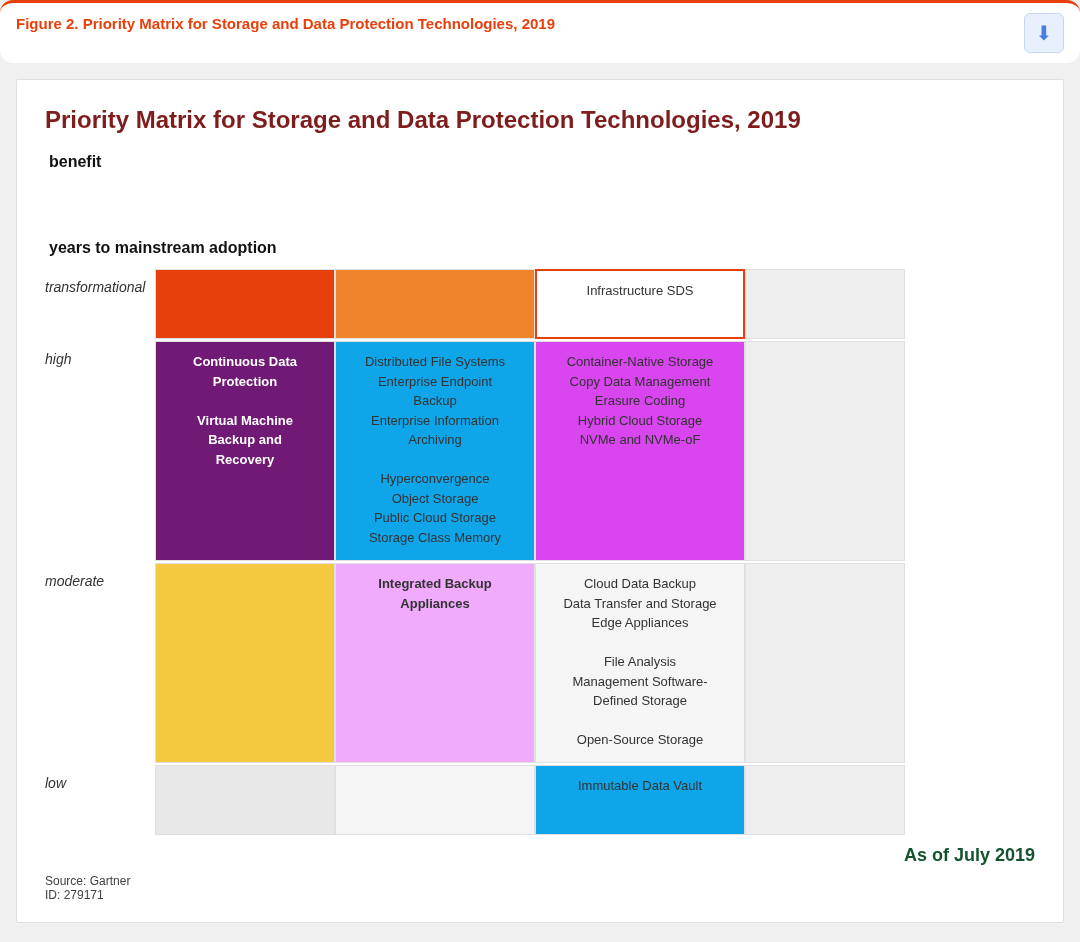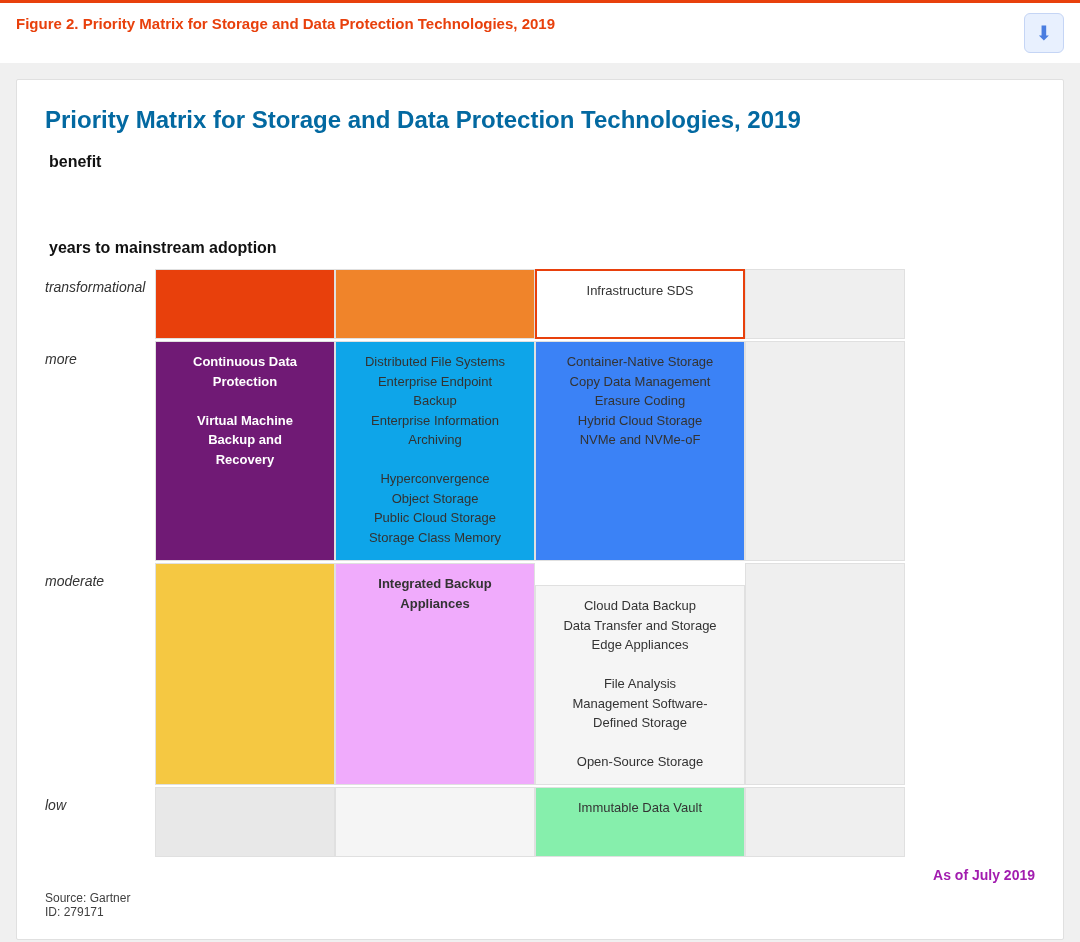--- a/index.html
+++ b/index.html
@@ -9,20 +9,21 @@
       width: 1080px;
       min-height: 942px;
     }
     .top-bar {
       background: #fff;
       border-top: 3px solid #e8400c;
       padding: 10px 16px;
       display: flex;
       justify-content: space-between;
       align-items: flex-start;
+      border-radius: 13px;
     }
     .top-bar-title {
       color: #e8400c;
       font-size: 15px;
       font-weight: 600;
       max-width: 700px;
       line-height: 1.4;
     }
     .download-btn {
       background: #e8f0fe;
@@ -40,21 +41,21 @@
     .main-container {
       background: #fff;
       margin: 16px;
       padding: 24px 28px 20px 28px;
       border: 1px solid #e0e0e0;
       border-radius: 2px;
     }
     .chart-title {
       font-size: 24px;
       font-weight: 700;
-      color: #0369a1;
+      color: #7f1d1d;
       margin-bottom: 18px;
       line-height: 1.3;
     }
     .subtitle {
       font-size: 16px;
       font-weight: 700;
       color: #111;
       margin-bottom: 8px;
     }
     .col-headers {
@@ -91,51 +92,51 @@
       line-height: 1.5;
     }
     
     .cell-trans-lt2 { background: #e8400c; min-height: 70px; }
     .cell-trans-2to5 { background: #f0842a; min-height: 70px; }
     .cell-trans-5to10 { background: #fff; border: 2px solid #e8400c; position: relative; min-height: 70px; }
     .cell-trans-gt10 { background: #efefef; min-height: 70px; }
     
     .cell-high-lt2 { background: #701a75; min-height: 220px; }
     .cell-high-2to5 { background: #0ea5e9; min-height: 220px; }
-    .cell-high-5to10 { background: #3b82f6; min-height: 220px; }
+    .cell-high-5to10 { background: #d946ef; min-height: 220px; }
     .cell-high-gt10 { background: #efefef; min-height: 220px; }
     
     .cell-mod-lt2 { background: #f5c842; min-height: 200px; }
     .cell-mod-2to5 { background: #f0abfc; min-height: 200px; font-weight: bold; }
-    .cell-mod-5to10 { background: #f5f5f5; min-height: 200px; margin-top: 22px; }
+    .cell-mod-5to10 { background: #f5f5f5; min-height: 200px; }
     .cell-mod-gt10 { background: #efefef; min-height: 200px; }
     
     .cell-low-lt2 { background: #e8e8e8; min-height: 70px; }
     .cell-low-2to5 { background: #f5f5f5; min-height: 70px; }
-    .cell-low-5to10 { background: #86efac; min-height: 70px; }
+    .cell-low-5to10 { background: #0ea5e9; min-height: 70px; }
     .cell-low-gt10 { background: #efefef; min-height: 70px; }
 
     .cell-text-white {
       color: #fff;
       font-weight: 700;
       font-size: 13px;
     }
     .infra-sds-label {
       font-size: 13px;
       color: #333;
     }
     .footer-row {
       display: flex;
       justify-content: flex-end;
       padding: 8px 0 4px 0;
     }
     .as-of {
-      font-size: 14px;
-      font-weight: 700;
-      color: #a21caf;
+      font-size: 18px;
+      font-weight: 700;
+      color: #14532d;
     }
     .source-row {
       font-size: 12px;
       color: #404040;
       margin-top: 4px;
     }
   </style>
 </head>
 <body>
 
@@ -162,21 +163,21 @@
     <div class="cell cell-trans-lt2"></div>
     <div class="cell cell-trans-2to5"></div>
     <div class="cell cell-trans-5to10">
       <span class="infra-sds-label">Infrastructure SDS</span>
     </div>
     <div class="cell cell-trans-gt10"></div>
   </div>
 
   <div class="matrix-row">
     <div class="row-label">
-      <span>more</span>
+      <span>high</span>
     </div>
     <div class="cell cell-high-lt2">
       <span class="cell-text-white">
         Continuous Data Protection<br><br>Virtual Machine Backup and Recovery
       </span>
     </div>
     <div class="cell cell-high-2to5">
       <span>
         Distributed File Systems<br>
         Enterprise Endpoint Backup<br>

